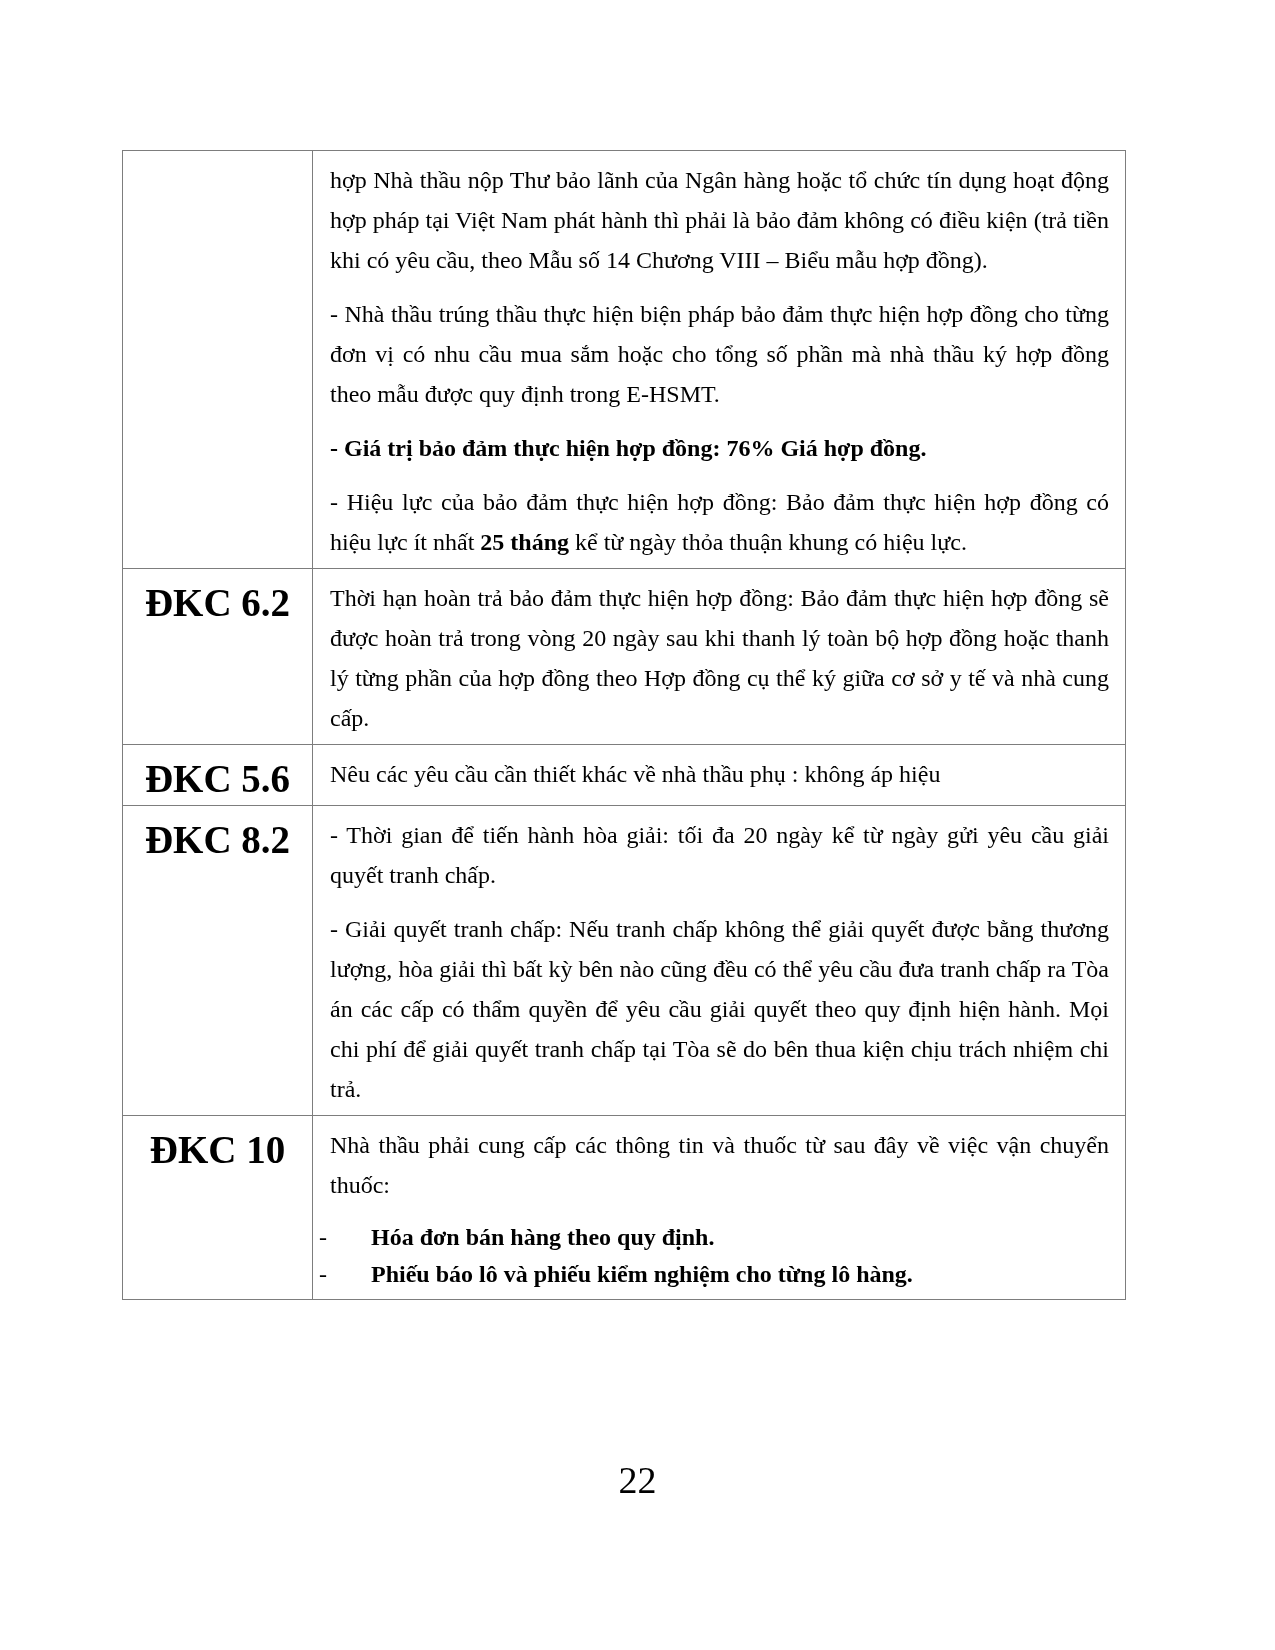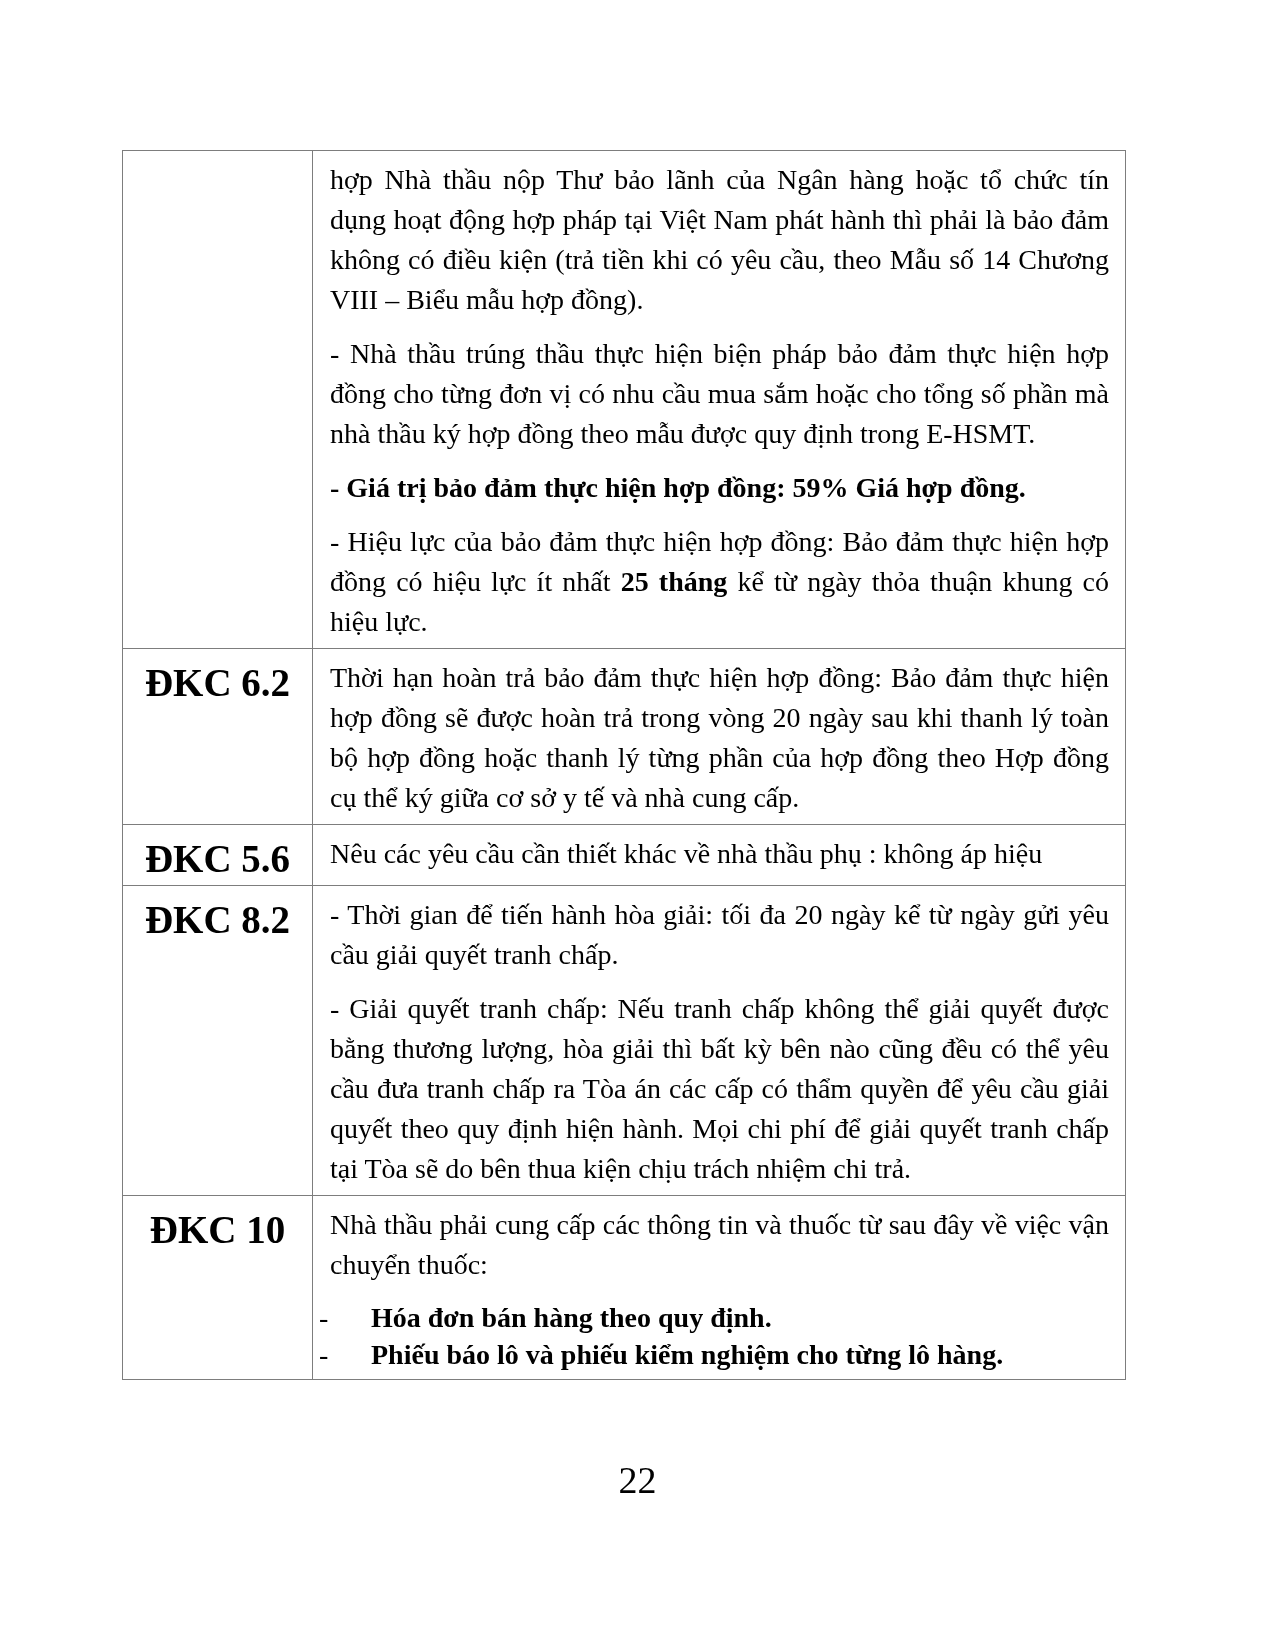--- a/index.html
+++ b/index.html
@@ -31,21 +31,21 @@
   }
   td.label-cell {
     width: 181px;
     text-align: center;
     font-weight: bold;
     font-size: 39px;
     line-height: 36px;
     padding: 16px 4px 8px 4px;
   }
   td.content-cell {
-    font-size: 28px;
+    font-size: 24px;
     line-height: 40px;
     text-align: justify;
     padding: 9px 16px 6px 17px;
   }
   p.doc-p {
     margin: 0 0 14px 0;
   }
   td.content-cell > :last-child {
     margin-bottom: 0;
   }
@@ -81,21 +81,21 @@
 <body>
 
 <div class="page">
   <table class="doc-table">
     <tbody>
         <tr>
           <td class="label-cell"></td>
           <td class="content-cell">
             <p class="doc-p"><span>hợp Nhà thầu nộp Thư bảo lãnh của Ngân hàng hoặc tổ chức tín dụng hoạt động hợp pháp tại Việt Nam phát hành thì phải là bảo đảm không có điều kiện (trả tiền khi có yêu cầu, theo Mẫu số 14 Chương VIII – Biểu mẫu hợp đồng).</span></p>
             <p class="doc-p"><span>- Nhà thầu trúng thầu thực hiện biện pháp bảo đảm thực hiện hợp đồng cho từng đơn vị có nhu cầu mua sắm hoặc cho tổng số phần mà nhà thầu ký hợp đồng theo mẫu được quy định trong E-HSMT.</span></p>
-            <p class="doc-p"><b>- Giá trị bảo đảm thực hiện hợp đồng: 59% Giá hợp đồng.</b></p>
+            <p class="doc-p"><b>- Giá trị bảo đảm thực hiện hợp đồng: 76% Giá hợp đồng.</b></p>
             <p class="doc-p"><span>- Hiệu lực của bảo đảm thực hiện hợp đồng: Bảo đảm thực hiện hợp đồng có hiệu lực ít nhất </span><b>25 tháng</b><span> kể từ ngày thỏa thuận khung có hiệu lực.</span></p>
           </td>
         </tr>
         <tr>
           <td class="label-cell">ĐKC 6.2</td>
           <td class="content-cell">
             <p class="doc-p"><span>Thời hạn hoàn trả bảo đảm thực hiện hợp đồng: Bảo đảm thực hiện hợp đồng sẽ được hoàn trả trong vòng 20 ngày sau khi thanh lý toàn bộ hợp đồng hoặc thanh lý từng phần của hợp đồng theo Hợp đồng cụ thể ký giữa cơ sở y tế và nhà cung cấp.</span></p>
           </td>
         </tr>
         <tr>

